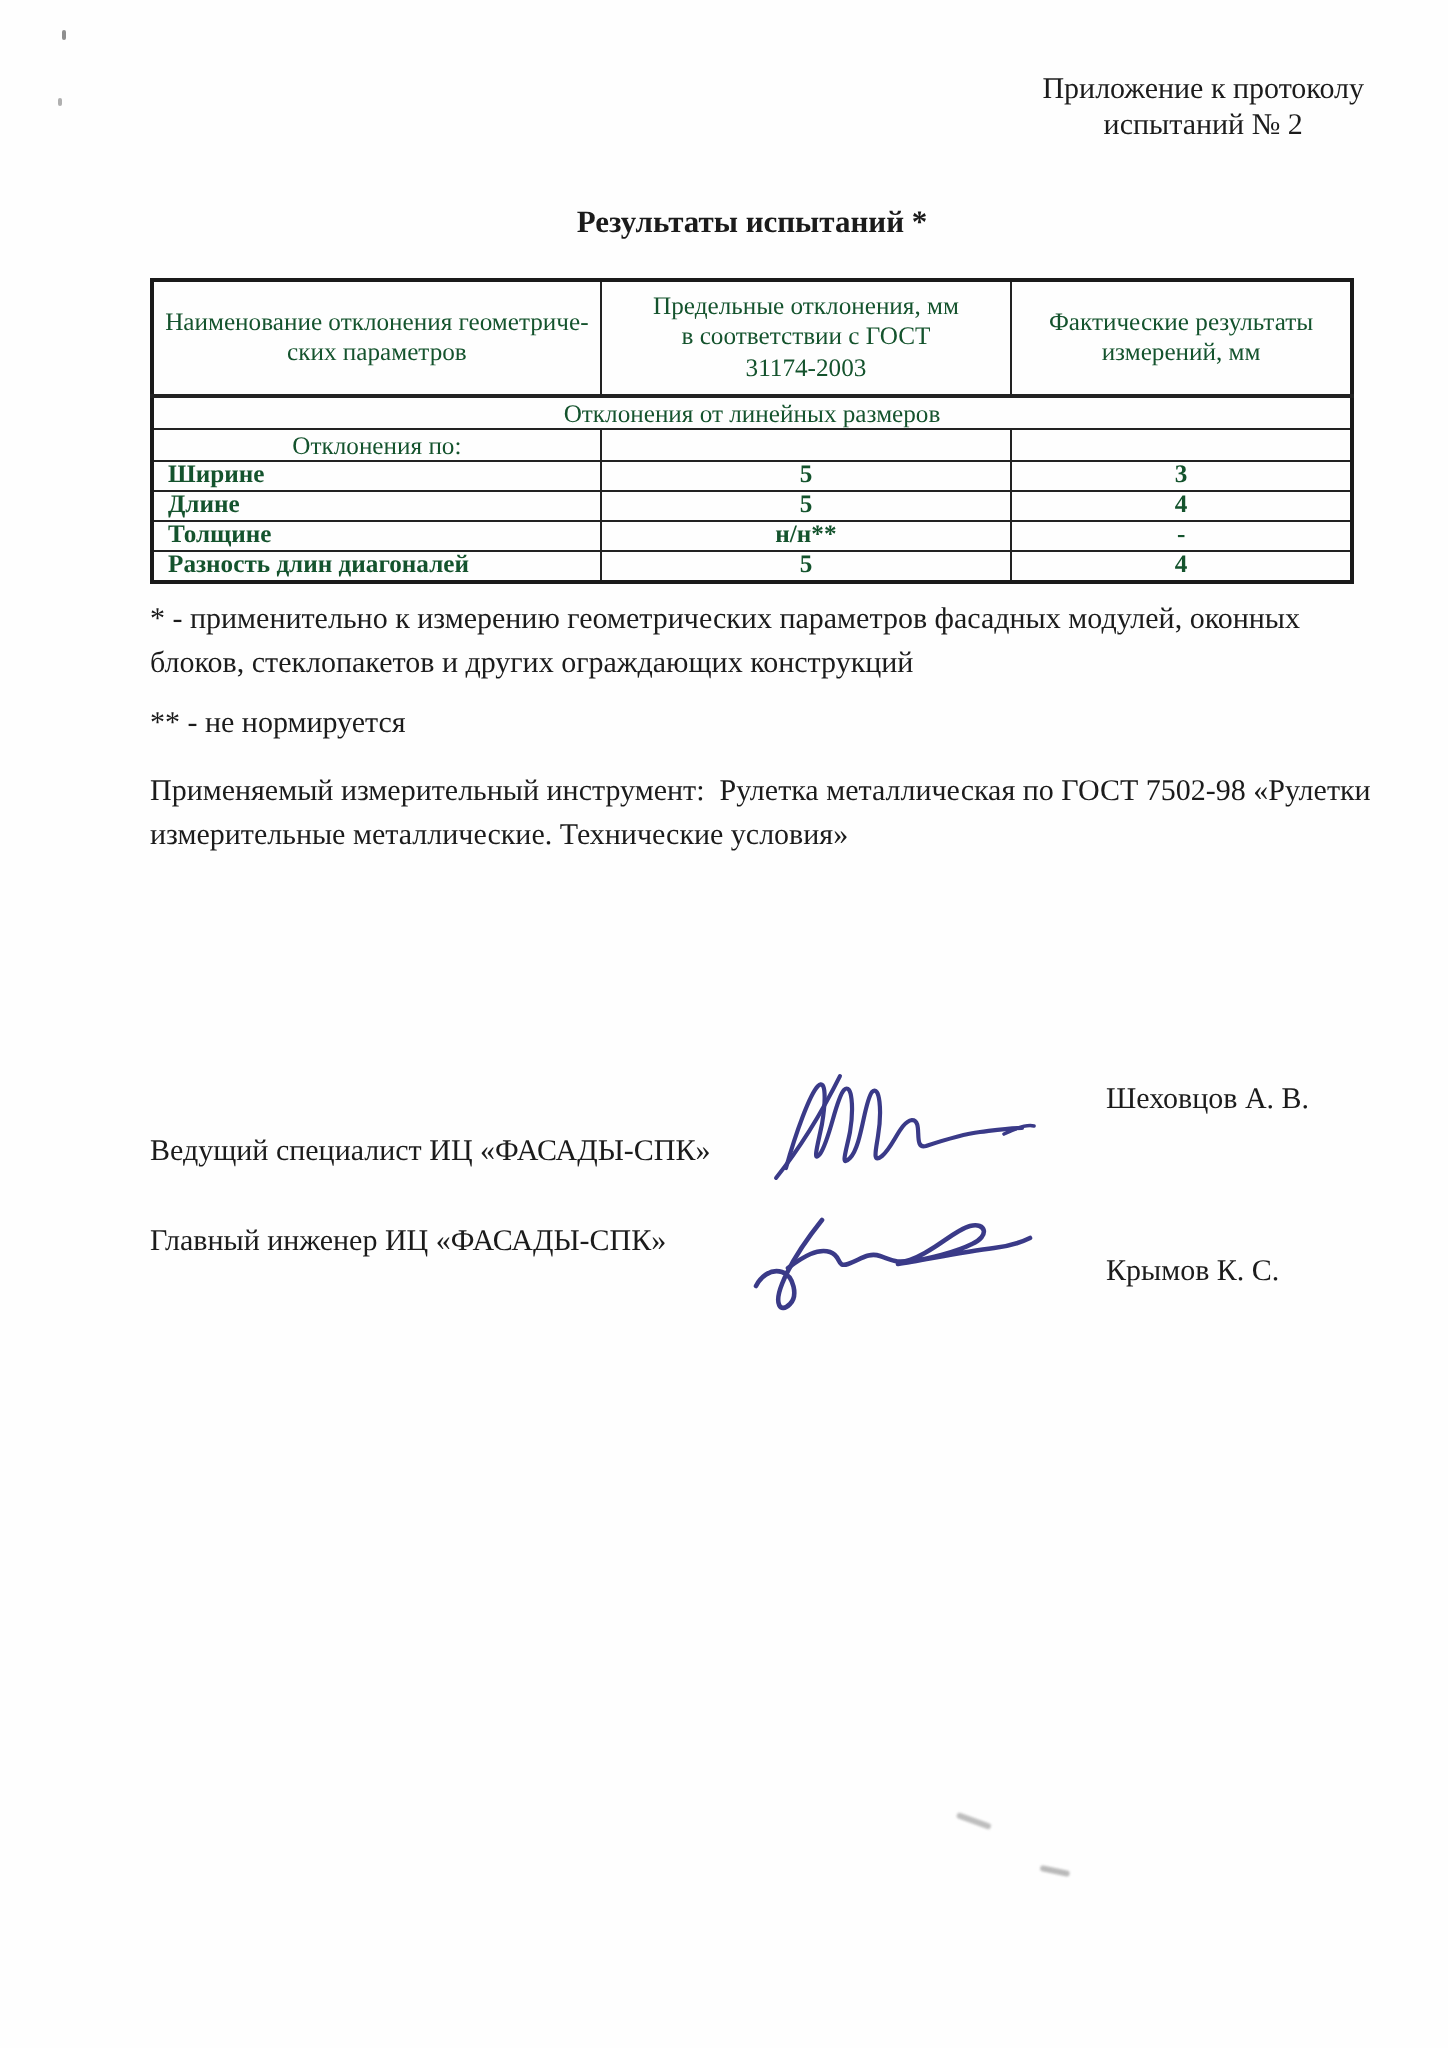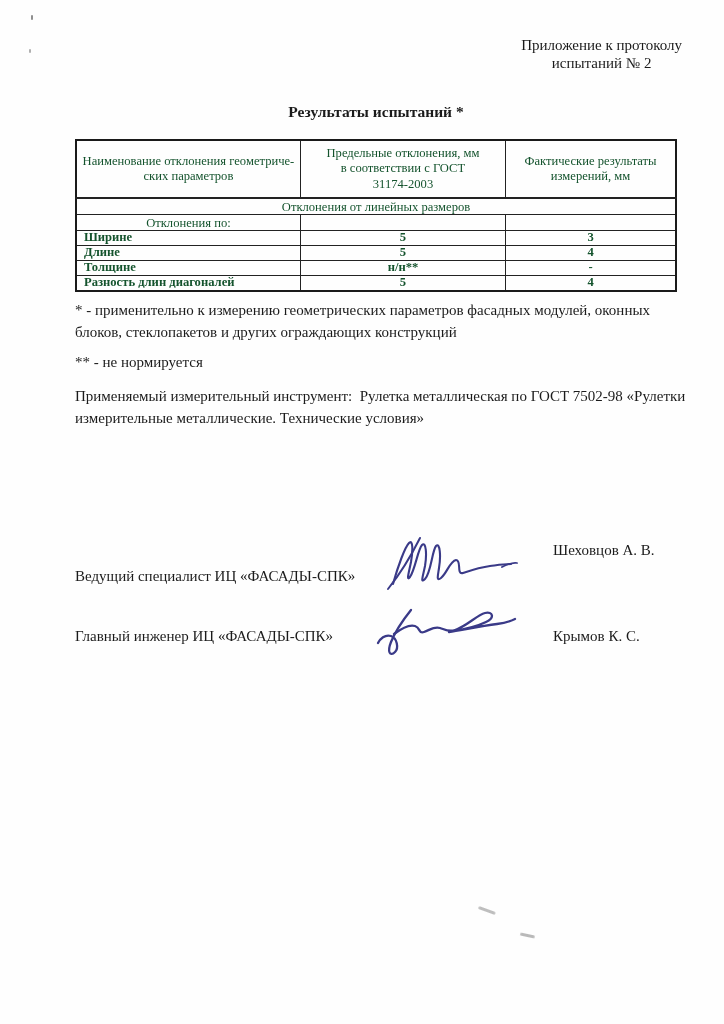--- a/index.html
+++ b/index.html
@@ -49,21 +49,21 @@
   .note, .instrument, .sig-label, .sig-name {
     position: absolute; font-size: 15px; line-height: 22px;
   }
   .note1 { top: 299px; left: 75px; width: 614px; }
   .note2 { top: 351px; left: 75px; width: 614px; }
   .instrument { top: 385px; left: 75px; width: 618px; white-space: pre-wrap; }
 
   
   .sig-label1 { top: 565px; left: 75px; white-space: nowrap; }
   .sig-name1  { top: 539px; left: 553px; white-space: nowrap; }
-  .sig-label2 { top: 625px; left: 75px; white-space: nowrap; }
+  .sig-label2 { top: 610px; left: 75px; white-space: nowrap; }
   .sig-name2  { top: 625px; left: 553px; white-space: nowrap; }
   .sig-svg { position: absolute; }
   .sig-svg path { fill: none; stroke-linecap: round; stroke-linejoin: round; }
   .sig1 { top: 533px; left: 385px; }
   .sig2 { top: 602px; left: 372px; }
 
   
   .speck { position: absolute; background: #8f8f8f; border-radius: 1px; }
   .speck-a { top: 15px; left: 31px; width: 2px; height: 5px; }
   .speck-b { top: 49px; left: 29px; width: 2px; height: 4px; opacity: .7; }

